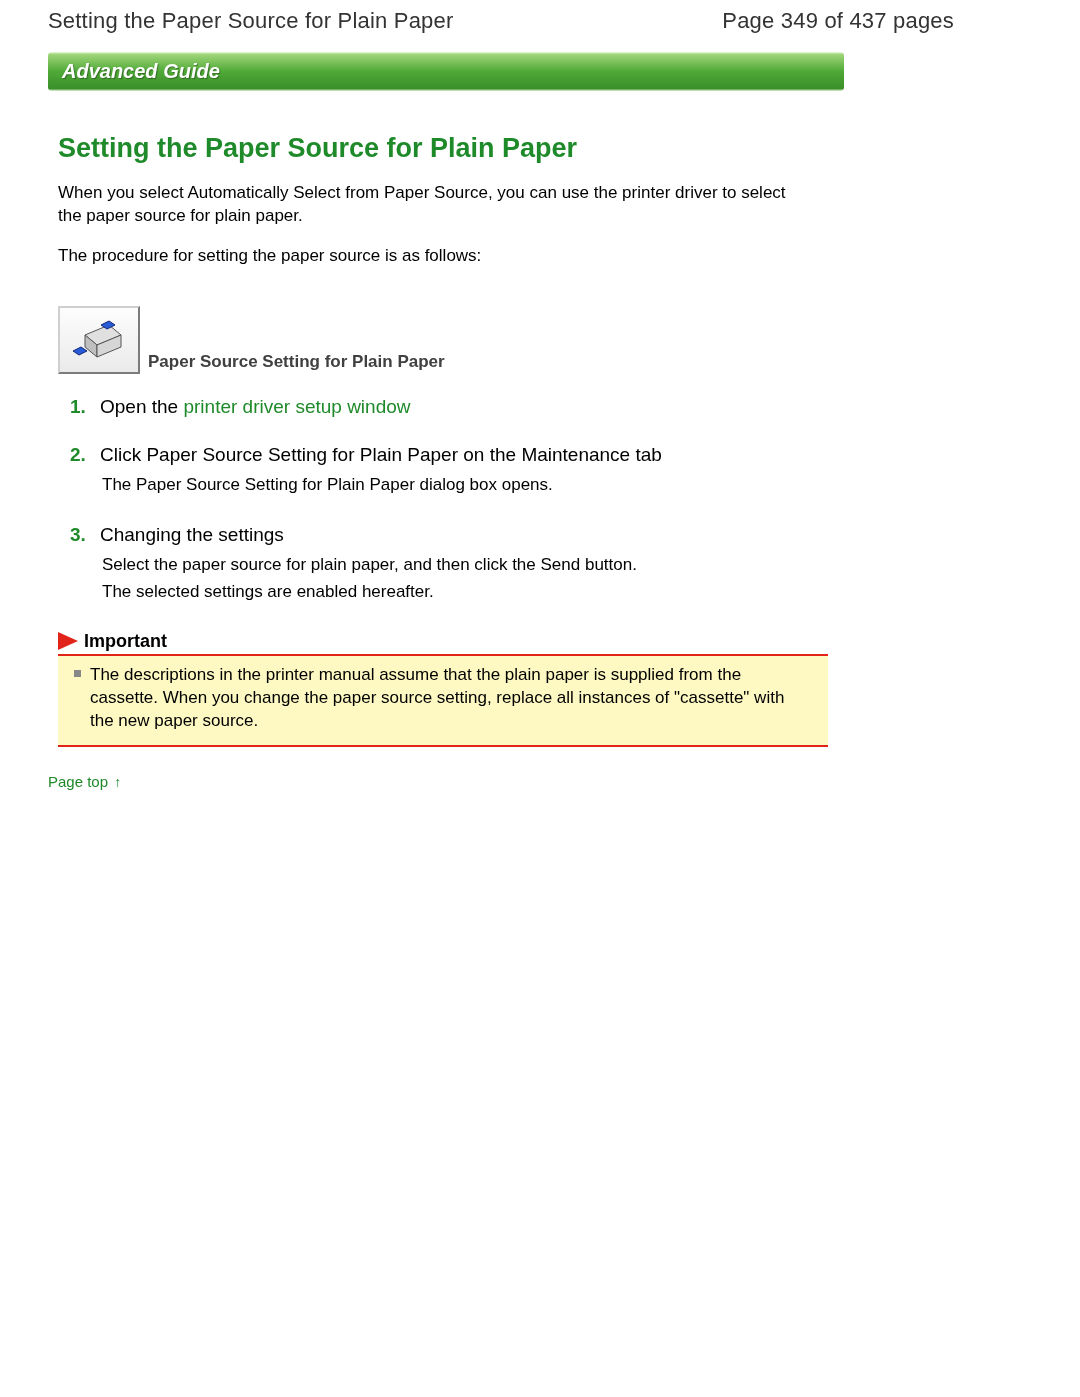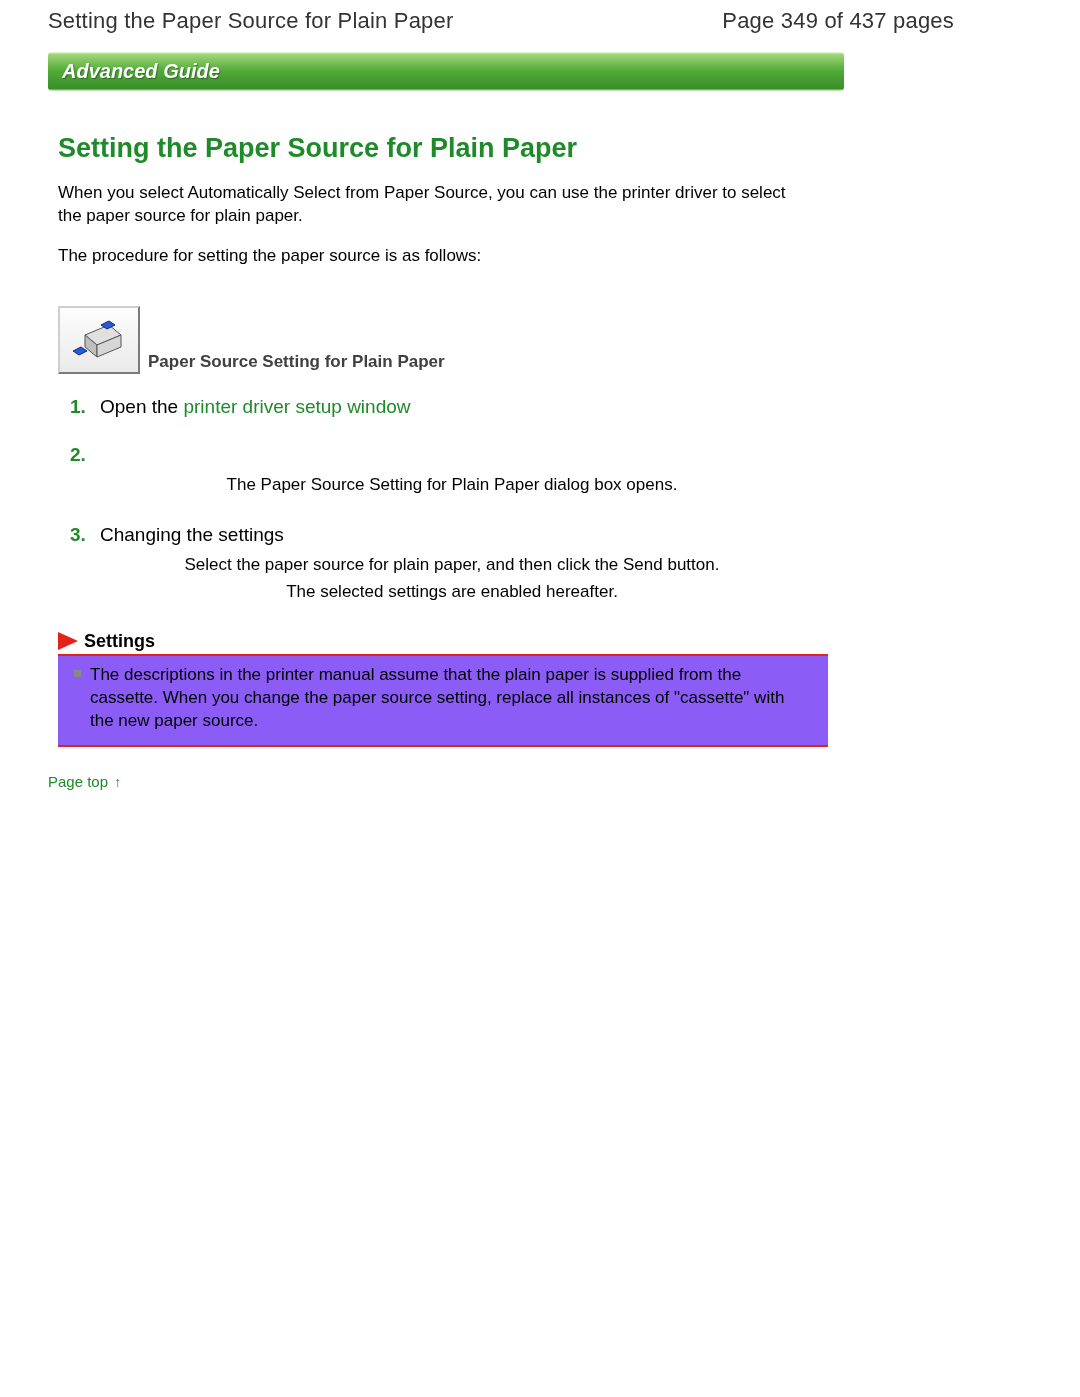--- a/index.html
+++ b/index.html
@@ -122,21 +122,20 @@
   }
   ol.steps > li .step-title {
     font-size: 19px;
     color: #000;
   }
   ol.steps > li .step-body {
     font-size: 17px;
     margin: 6px 0 0 32px;
     line-height: 1.55;
     max-width: 700px;
-    text-align: center;
   }
   .important-wrap {
     margin: 10px 0 0 10px;
     max-width: 770px;
   }
   .important-head {
     display: flex;
     align-items: center;
     gap: 6px;
     font-weight: bold;
@@ -146,21 +145,21 @@
   .flag {
     width: 0;
     height: 0;
     border-top: 9px solid transparent;
     border-bottom: 9px solid transparent;
     border-left: 20px solid #e2231a;
   }
   .important-box {
     border-top: 2px solid #e2231a;
     border-bottom: 2px solid #e2231a;
-    background: #8b5cf6;
+    background: #fef9c3;
     padding: 8px 24px 12px 32px;
     position: relative;
     font-size: 17px;
     line-height: 1.35;
   }
   .important-box::before {
     content: "";
     position: absolute;
     left: 16px;
     top: 14px;
@@ -220,37 +219,38 @@
       <div class="step-head">
         <span class="num">1</span>
         <span class="step-title">
           <span>Open the </span><a href="#" class="link">printer driver setup window</a>
         </span>
       </div>
     </li>
     <li>
       <div class="step-head">
         <span class="num">2</span>
+        <span class="step-title">Click Paper Source Setting for Plain Paper on the Maintenance tab</span>
       </div>
       <div class="step-body">The Paper Source Setting for Plain Paper dialog box opens.</div>
     </li>
     <li>
       <div class="step-head">
         <span class="num">3</span>
         <span class="step-title">Changing the settings</span>
       </div>
       <div class="step-body" style="white-space:pre-line;">Select the paper source for plain paper, and then click the Send button.
 The selected settings are enabled hereafter.</div>
     </li>
   </ol>
 
   <div class="important-wrap">
     <div class="important-head">
       <span class="flag"></span>
-      <span>Settings</span>
+      <span>Important</span>
     </div>
     <div class="important-box">
       <span>The descriptions in the printer manual assume that the plain paper is supplied from the cassette. When you change the paper source setting, replace all instances of "cassette" with the new paper source.</span>
     </div>
   </div>
 
   <div class="page-top">
     <a href="#">
       <span>Page top</span>
       <span class="up-icon">↑</span>

